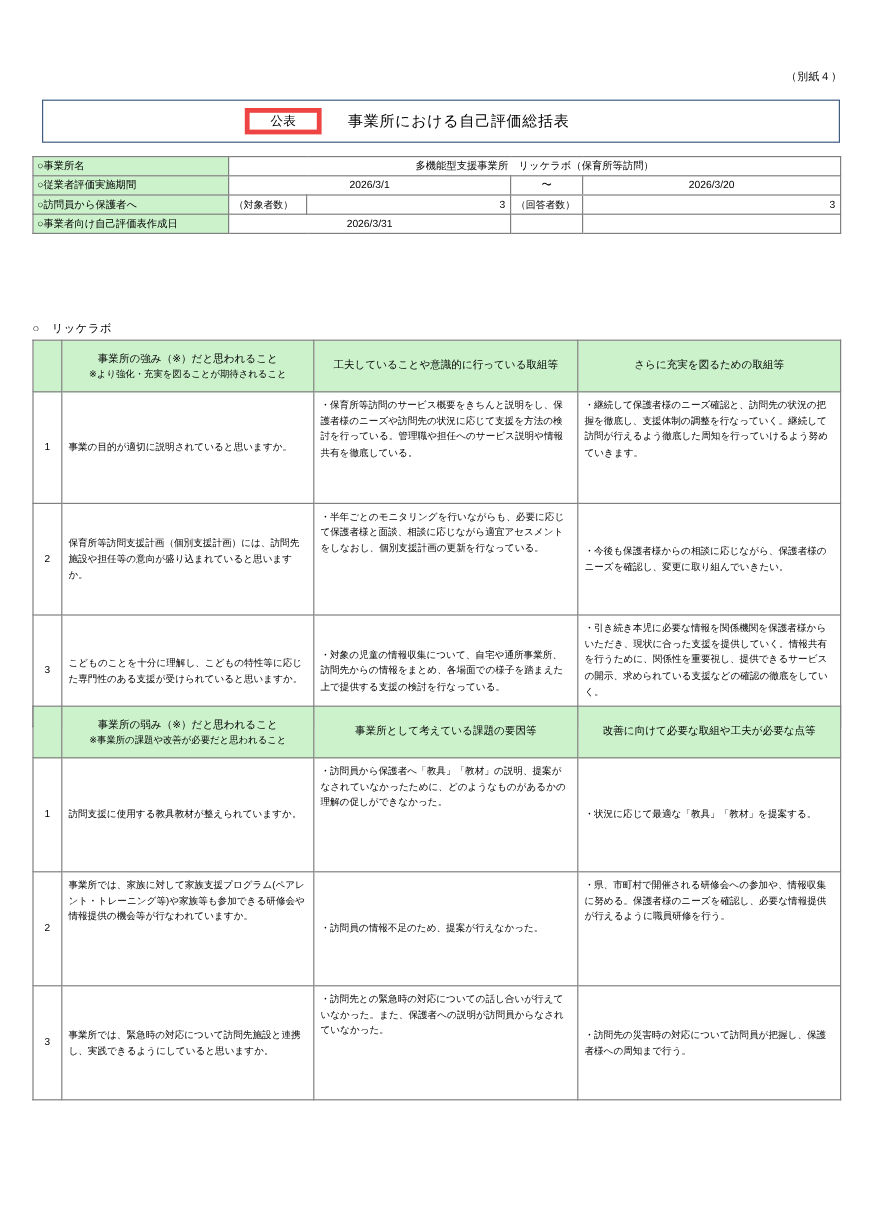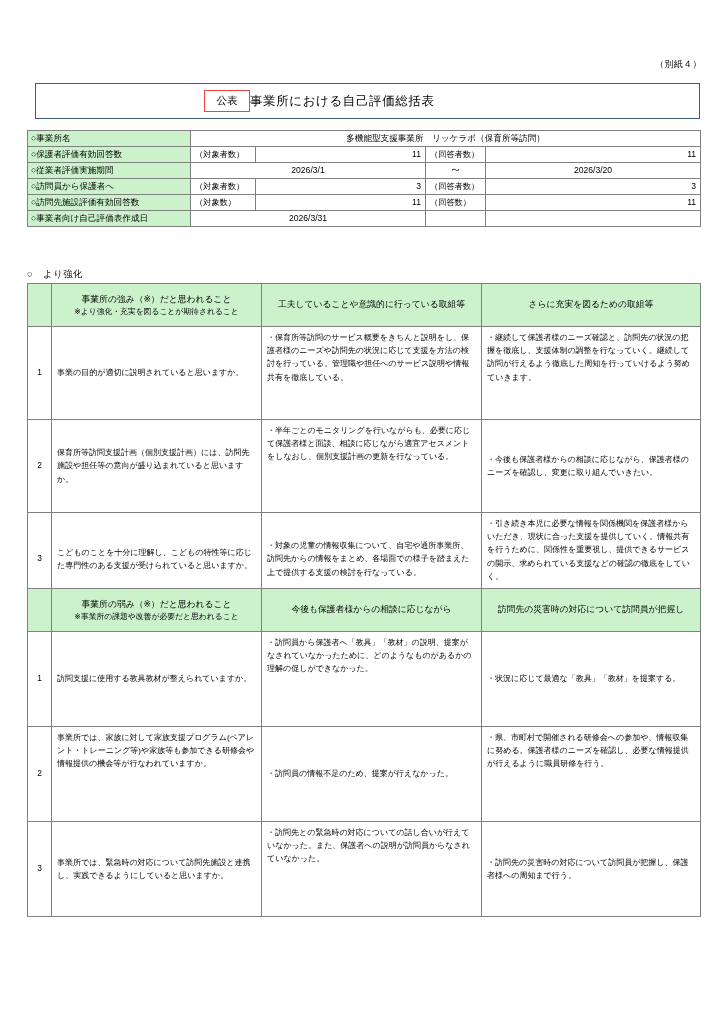--- a/index.html
+++ b/index.html
@@ -41,30 +41,31 @@
     top: 83px;
     width: 665px;
     height: 36px;
     border: 1px solid #3f5d80;
     box-sizing: border-box;
     display: flex;
     align-items: center;
   }
   .title-tag {
     margin-left: 168px;
-    width: 46px;
+    width: 64px;
     height: 22px;
-    border: 1px solid #ef4444;
+    border: 4px solid #ef4444;
     box-sizing: border-box;
     display: flex;
     align-items: center;
     justify-content: center;
     font-size: 10.5px;
   }
   .title-text {
+    margin-left: 22px;
     font-size: 12.5px;
     letter-spacing: 0.6px;
   }
 
   
   table {
     border-collapse: collapse;
     table-layout: fixed;
     border-radius: 12px;
   }
@@ -171,63 +172,49 @@
       <col style="width:215px">
     </colgroup>
     <tbody>
 
       <tr>
         <td class="c-label">○事業所名</td>
         <td class="c-center" colspan="4">多機能型支援事業所　リッケラボ（保育所等訪問）</td>
       </tr>
 
 
-      <tr>
-        <td class="c-label">○保護者評価有効回答数</td>
-        <td class="c-sub">（対象者数）</td>
-        <td class="c-right">11</td>
-        <td class="c-sub">（回答者数）</td>
-        <td class="c-right">11</td>
-      </tr>
 
       <tr>
         <td class="c-label">○従業者評価実施期間</td>
         <td class="c-center" colspan="2">2026/3/1</td>
         <td class="c-center" style="border-left:none;border-right:none">〜</td>
         <td class="c-center">2026/3/20</td>
       </tr>
 
       <tr>
         <td class="c-label">○訪問員から保護者へ</td>
         <td class="c-sub">（対象者数）</td>
         <td class="c-right">3</td>
         <td class="c-sub">（回答者数）</td>
         <td class="c-right">3</td>
       </tr>
 
 
-      <tr>
-        <td class="c-label">○訪問先施設評価有効回答数</td>
-        <td class="c-sub">（対象数）</td>
-        <td class="c-right">11</td>
-        <td class="c-sub">（回答数）</td>
-        <td class="c-right">11</td>
-      </tr>
 
       <tr>
         <td class="c-label">○事業者向け自己評価表作成日</td>
         <td class="c-center" colspan="2">2026/3/31</td>
         <td style="border-left:none;border-right:none"></td>
         <td></td>
       </tr>
 
     </tbody>
   </table>
 
-  <div class="section-heading">○　より強化</div>
+  <div class="section-heading">○　リッケラボ</div>
 
   <table class="an-table first">
     <colgroup>
       <col style="width:24px">
       <col style="width:210px">
       <col style="width:220px">
       <col style="width:219px">
     </colgroup>
     <thead>
       <tr>
@@ -269,22 +256,22 @@
       <col style="width:220px">
       <col style="width:219px">
     </colgroup>
     <thead>
       <tr>
         <th></th>
         <th>
           <span>事業所の弱み（※）だと思われること</span>
           <span class="sub">※事業所の課題や改善が必要だと思われること</span>
         </th>
-        <th>今後も保護者様からの相談に応じながら</th>
-        <th>訪問先の災害時の対応について訪問員が把握し</th>
+        <th>事業所として考えている課題の要因等</th>
+        <th>改善に向けて必要な取組や工夫が必要な点等</th>
       </tr>
     </thead>
     <tbody>
       <tr>
         <td class="num">1</td>
         <td class="mid">訪問支援に使用する教具教材が整えられていますか。</td>
         <td class="body-cell">・訪問員から保護者へ「教具」「教材」の説明、提案がなされていなかったために、どのようなものがあるかの理解の促しができなかった。</td>
         <td class="mid">・状況に応じて最適な「教具」「教材」を提案する。</td>
       </tr>
       <tr>

